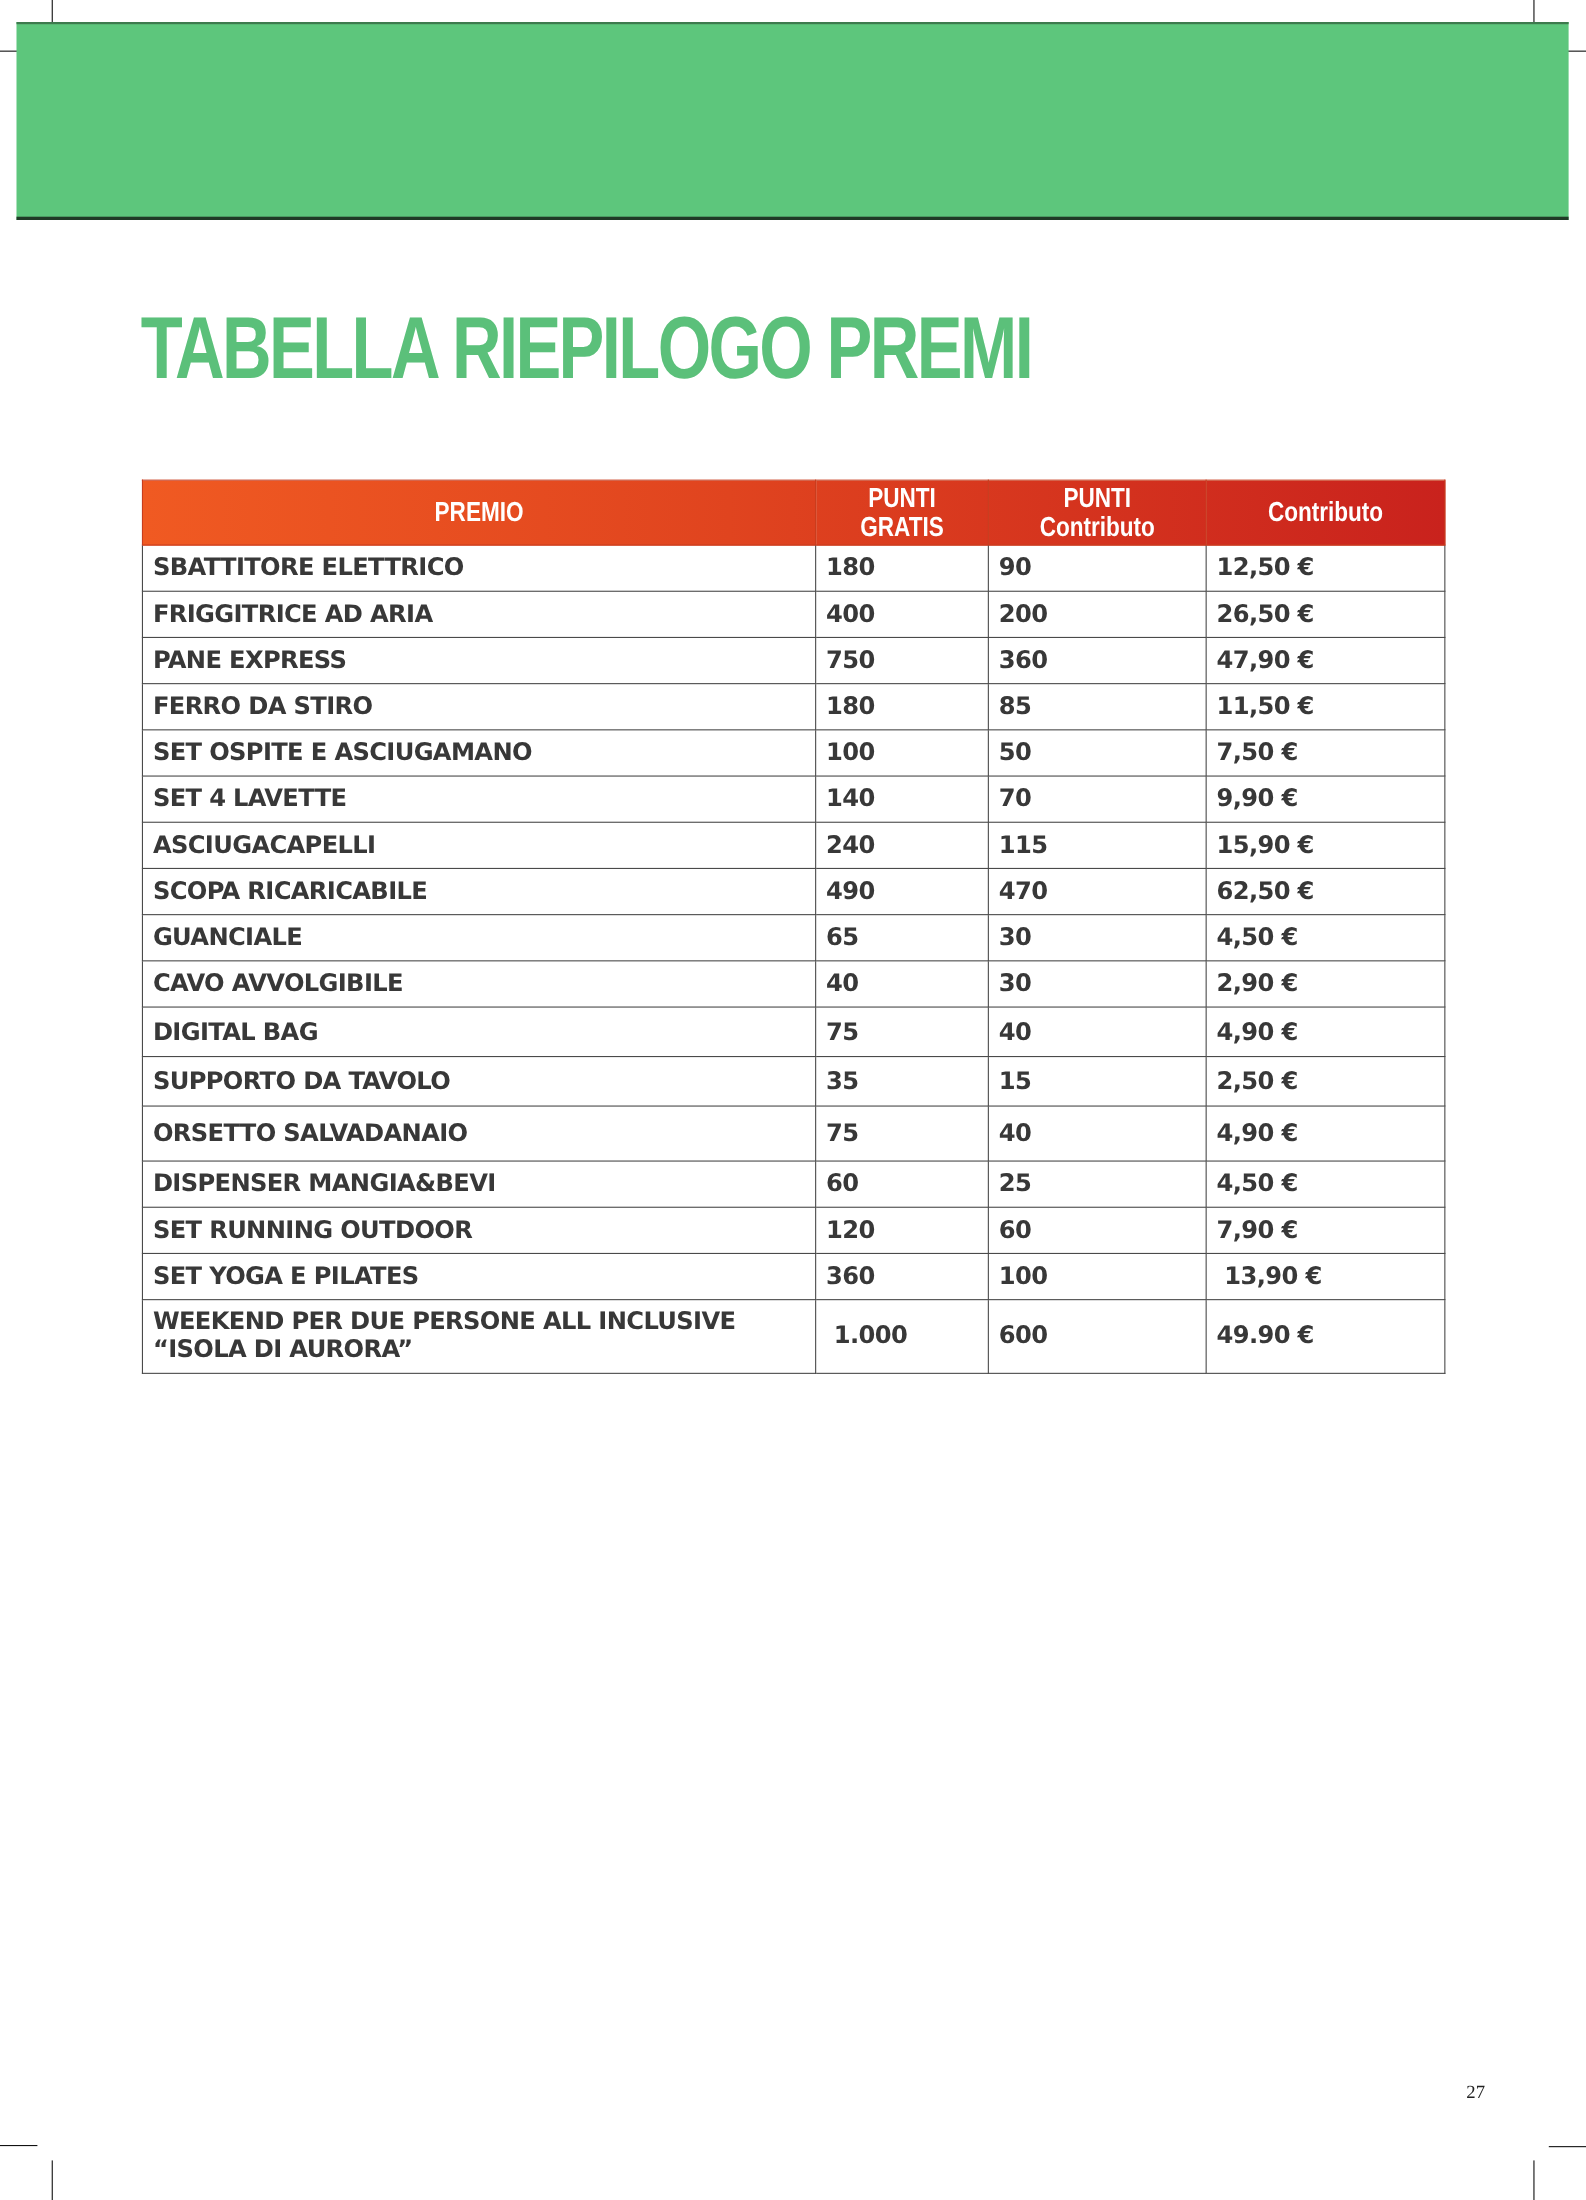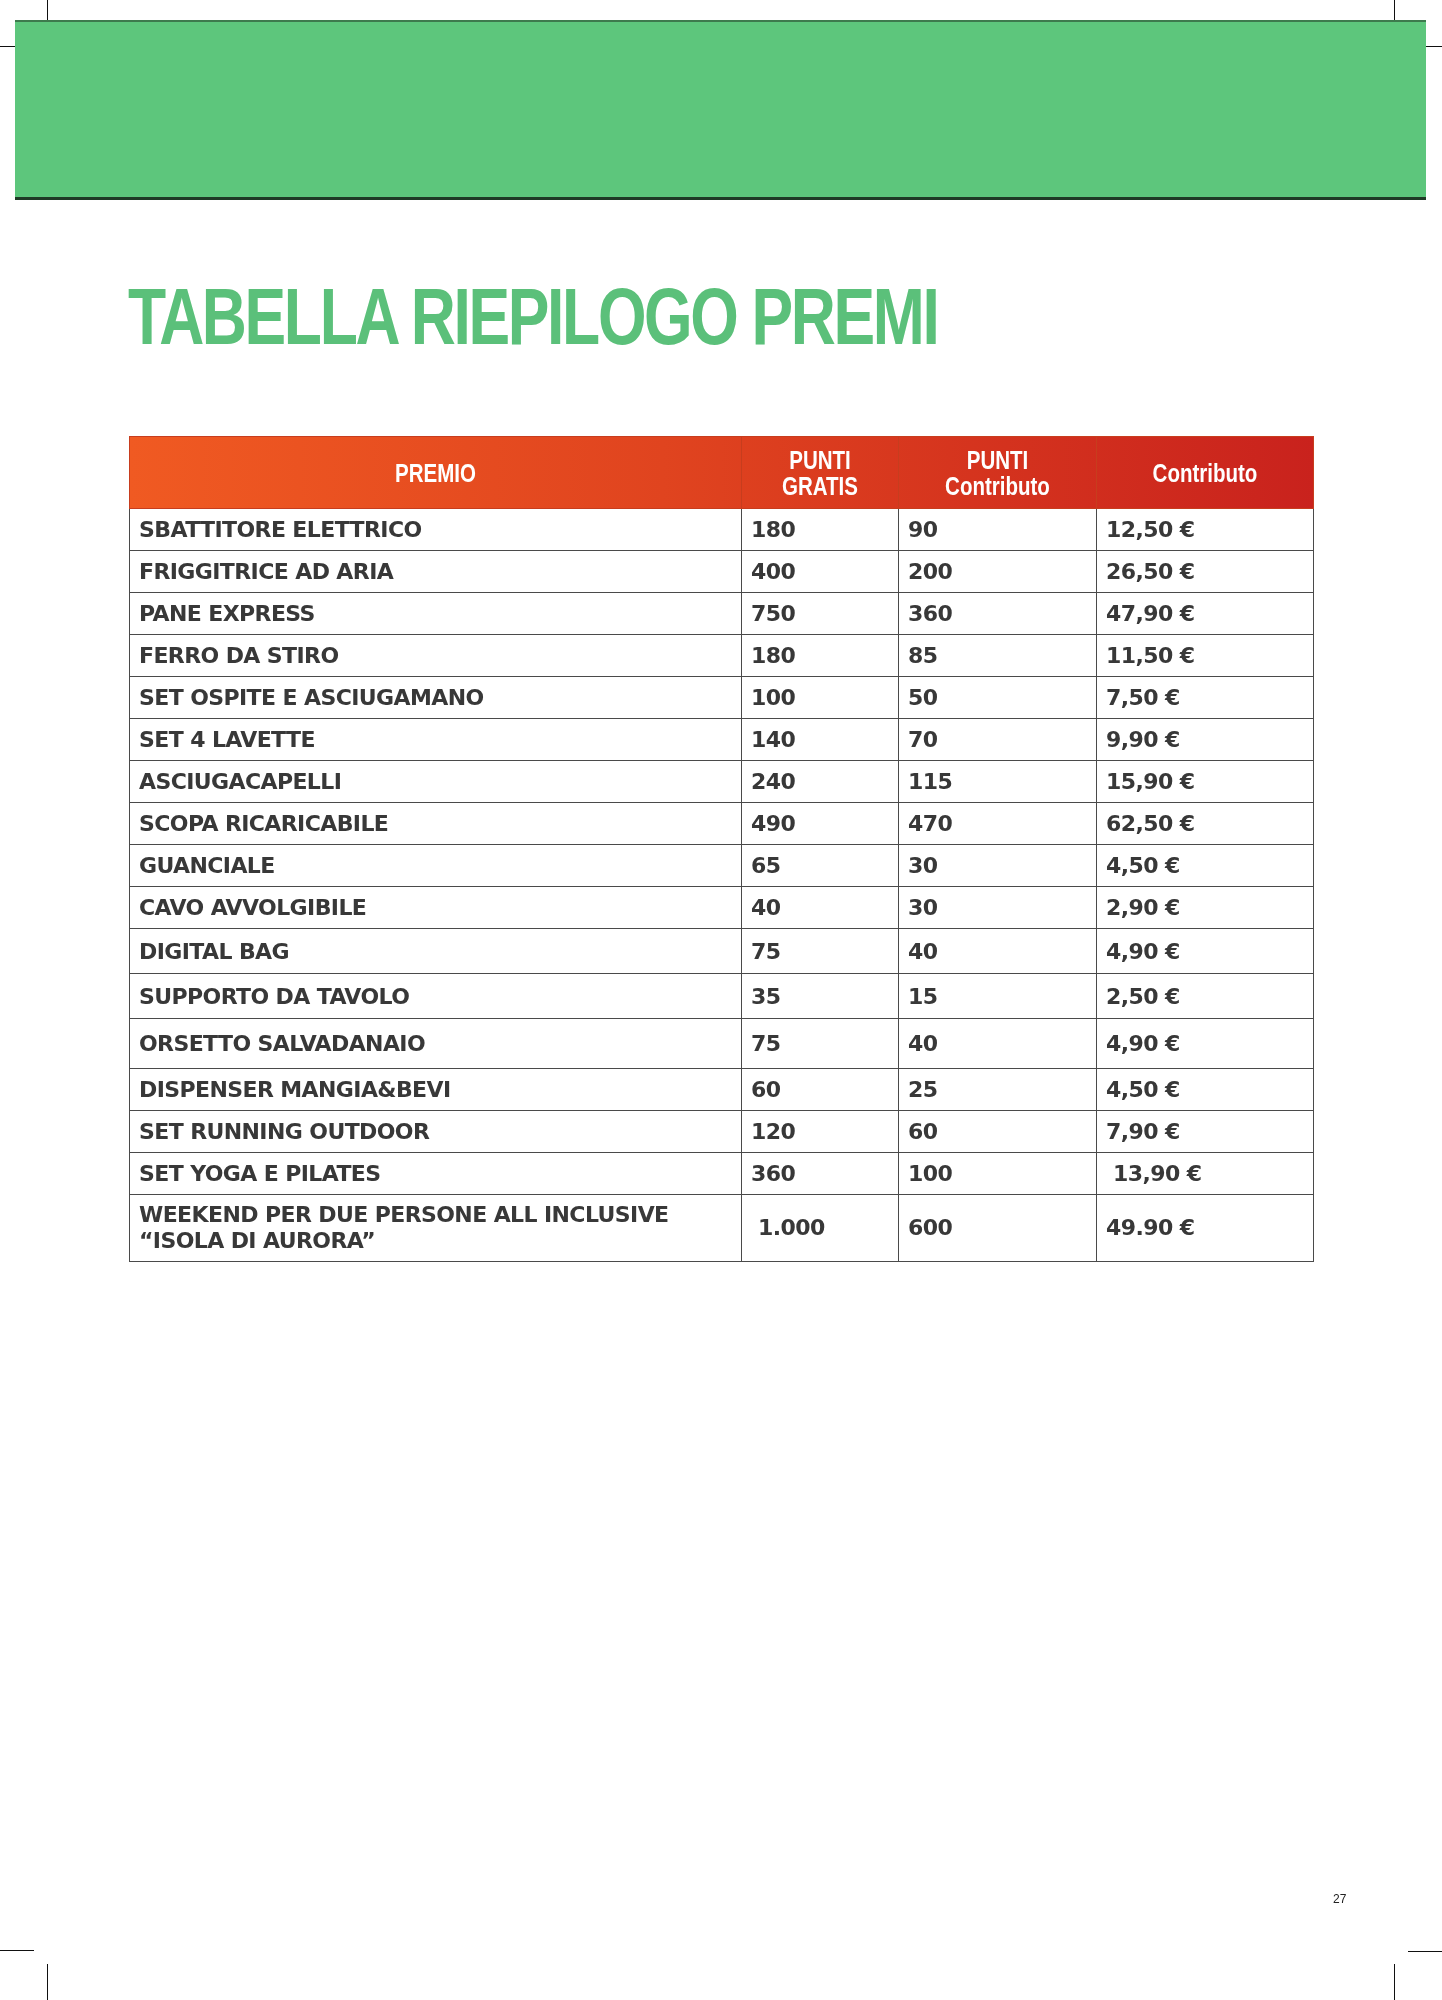--- a/index.html
+++ b/index.html
@@ -23,21 +23,21 @@
     color: #5bc07a; white-space: nowrap;
     transform: scaleX(0.78); transform-origin: left top;
     line-height: 90px;
   }
   table.premi {
     position: absolute; left: 129px; top: 436px; width: 1184px;
     border-collapse: collapse; table-layout: fixed;
   }
   table.premi thead tr {
     background: linear-gradient(90deg, #f05a22 0%, #e0441f 45%, #c9221d 100%);
-    height: 72px;
+    height: 59px;
   }
   table.premi th {
     color: #ffffff; font-weight: bold; font-size: 25px; line-height: 26px;
     text-align: center; padding: 0; vertical-align: middle;
     border: 1px solid #c73d1e;
     font-family: "Liberation Sans", sans-serif;
   }
   table.premi th span { display: block; transform: scaleX(0.82); }
   table.premi td {
     border: 1px solid #4a4a4a;
@@ -45,22 +45,22 @@
     font-weight: bold; font-size: 22px; color: #383838;
     padding: 0 0 0 9px; height: 41px; vertical-align: middle;
     letter-spacing: -0.6px; white-space: nowrap;
   }
   table.premi td.name { padding-left: 9px; }
   table.premi tr.tall td { height: 44px; }
   table.premi tr.double td { height: 66px; line-height: 26px; }
   table.premi td.num { padding-left: 9px; }
   .pagenum {
     position: absolute; left: 1333px; top: 1892px;
-    font-size: 12px; color: #222;
-    font-family: Liberation Sans, sans-serif;
+    font-size: 17px; color: #222;
+    font-family: Liberation Serif, serif;
   }
 </style>
 </head>
 <body>
 
 <div class="crop" style="left:47px;top:0;width:1px;height:36px;"></div>
 <div class="crop" style="left:0;top:46px;width:36px;height:1px;"></div>
 <div class="crop" style="left:1394px;top:0;width:1px;height:36px;"></div>
 <div class="crop" style="left:1406px;top:46px;width:36px;height:1px;"></div>
 <div class="crop" style="left:0;top:1950px;width:34px;height:1px;"></div>

